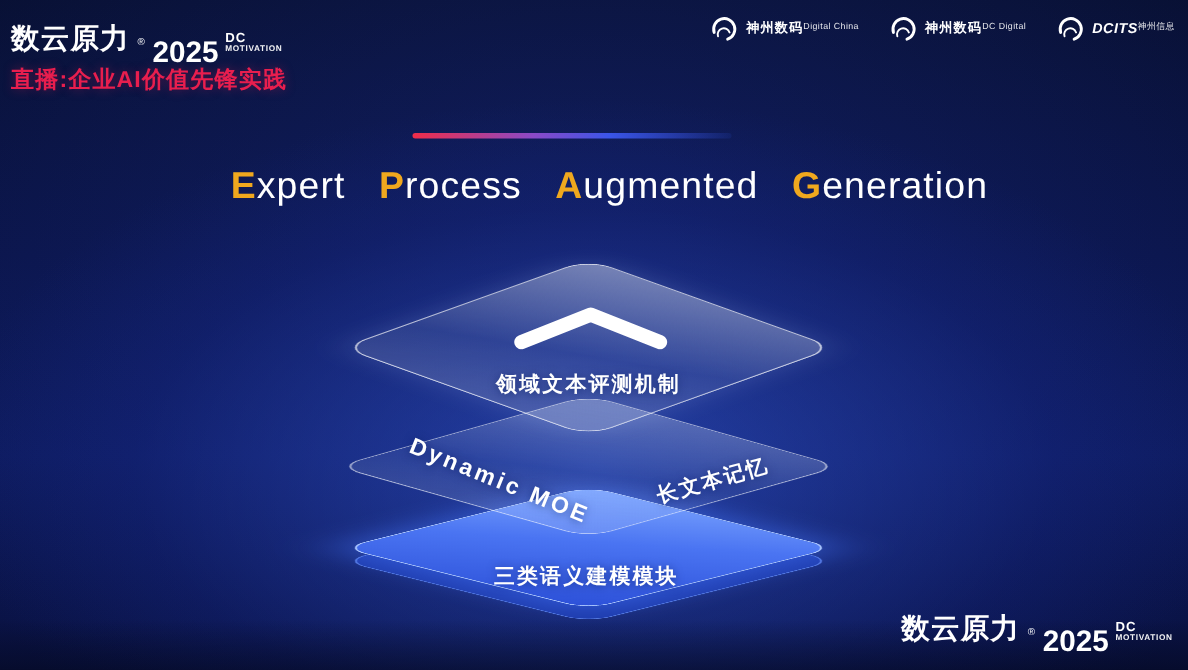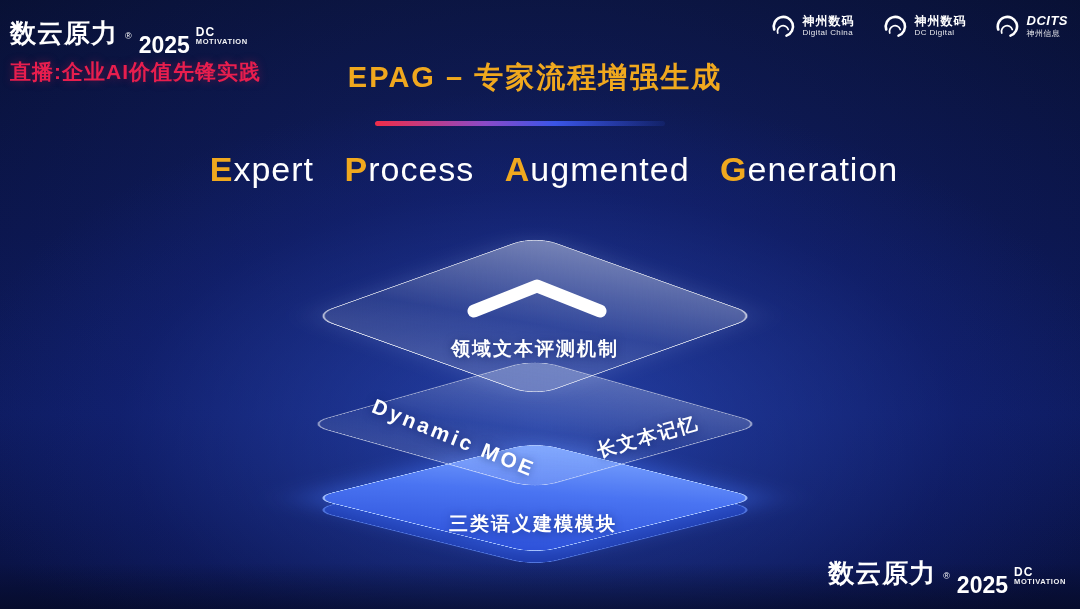--- a/index.html
+++ b/index.html
@@ -21,39 +21,39 @@
   .slide::after{
     content:"";position:absolute;left:0;right:0;bottom:0;height:46px;
     background:linear-gradient(180deg,rgba(4,8,30,0) 0%, rgba(4,8,30,0.55) 100%);
     pointer-events:none;
   }
 
   
   .brand{position:absolute;display:flex;align-items:center;gap:6px;white-space:nowrap;}
   .brand .cn{font-size:26px;font-weight:800;letter-spacing:1px;}
   .brand .reg{font-size:9px;vertical-align:top;position:relative;top:2px;margin:0 1px;}
-  .brand .yr{font-size:23px;font-weight:800;letter-spacing:0;margin-top:24px;}
+  .brand .yr{font-size:27px;font-weight:800;letter-spacing:0;margin-top:24px;}
   .brand .stack{display:flex;flex-direction:column;line-height:1;margin-top:4px;}
   .brand .stack .dc{font-size:12px;font-weight:800;letter-spacing:1px;}
   .brand .stack .mot{font-size:7.5px;font-weight:600;letter-spacing:0.6px;opacity:0.95;}
   .brand-top{left:10px;top:8px;z-index:6;}
   .brand-bottom{right:14px;bottom:10px;z-index:6;}
 
   
   .live{
     position:absolute;left:10px;top:58px;z-index:6;
     font-size:21px;font-weight:800;letter-spacing:1px;color:var(--red);
     text-shadow:0 0 10px rgba(232,30,78,0.35);
   }
 
   
   .partners{position:absolute;top:12px;right:12px;display:flex;gap:26px;z-index:6;}
   .partner{display:flex;align-items:center;gap:6px;}
   .partner .swoosh{width:28px;height:28px;flex:0 0 auto;}
-  .partner .ptxt{display:flex;flex-direction:column;line-height:1.15;}
+  .partner .ptxt{display:flex;line-height:1.15;}
   .partner .pname{font-size:12px;font-weight:700;letter-spacing:1px;}
   .partner .psub{font-size:8px;opacity:0.9;letter-spacing:0.4px;}
   .partner.dcits .pname{font-style:italic;font-size:13px;letter-spacing:0.5px;}
 
   
   .title-cn{
     position:absolute;left:0;right:10px;top:58px;text-align:center;z-index:5;
     font-size:29px;font-weight:800;letter-spacing:2px;color:var(--gold);
   }
   .divider{
@@ -155,21 +155,20 @@
         <path d="M6 20 A11 11 0 1 1 20 27" fill="none" stroke="#fff" stroke-width="3" stroke-linecap="round"></path>
         <path d="M10 24 A6 6 0 1 1 22 20" fill="none" stroke="#fff" stroke-width="2" stroke-linecap="round"></path>
       </svg>
       <span class="ptxt">
         <span class="pname">DCITS</span>
         <span class="psub">神州信息</span>
       </span>
     </div>
   </div>
 
-  <div class="title-cn">EPAG – 专家流程增强生成</div>
 
   <div class="divider"></div>
 
   <div class="title-en">
     <span class="word"><span class="init">E</span><span>xpert</span></span>
     <span class="word"><span class="init">P</span><span>rocess</span></span>
     <span class="word"><span class="init">A</span><span>ugmented</span></span>
     <span class="word"><span class="init">G</span><span>eneration</span></span>
   </div>
 

